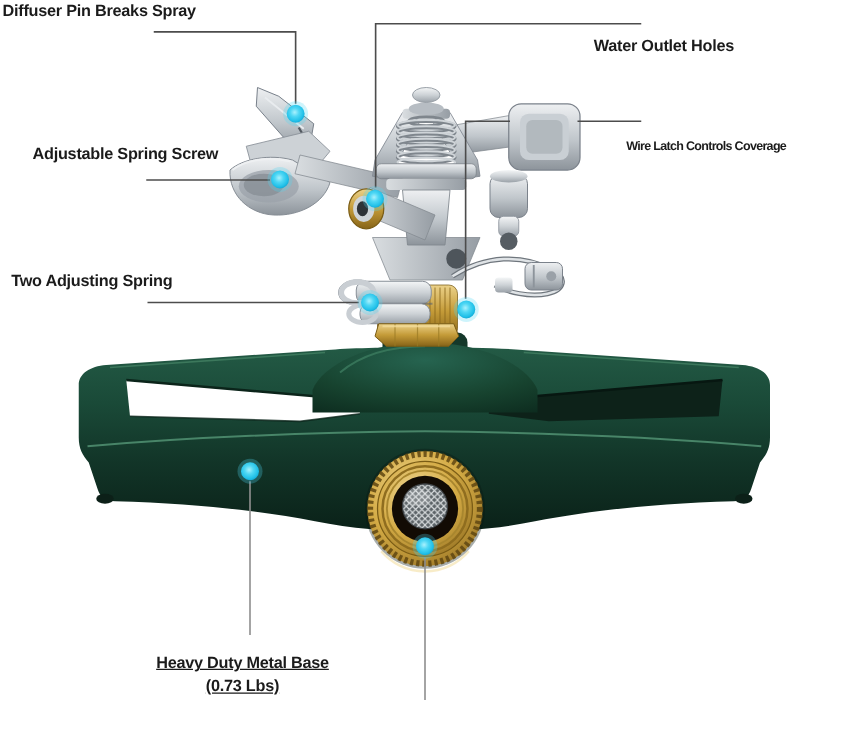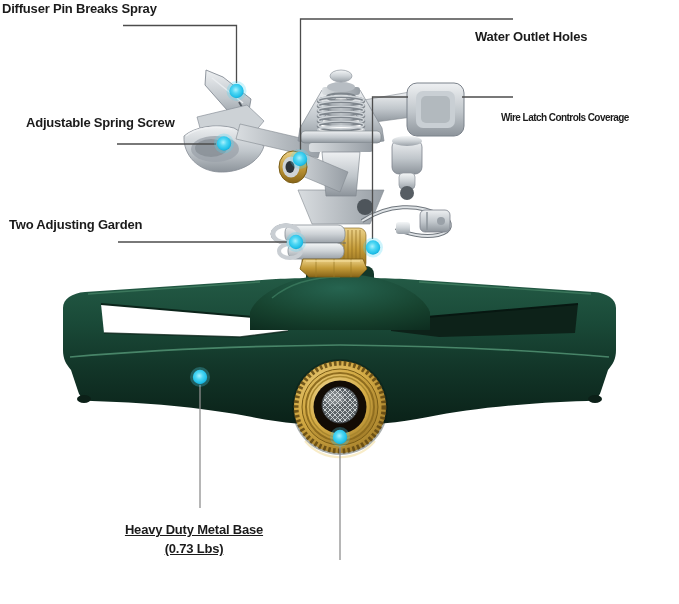--- a/index.html
+++ b/index.html
@@ -251,21 +251,21 @@
 </svg>
 
   <div class="lbl" style="left:2px;top:2px;">Diffuser Pin Breaks Spray</div>
 
   <div class="lbl" style="left:475px;top:30px;">Water Outlet Holes</div>
 
   <div class="lbl" style="left:10px;top:116px;margin-left:16px;">Adjustable Spring Screw</div>
 
   <div class="lbl tight" style="left:471px;top:112px;">Wire Latch Controls Coverage</div>
 
-  <div class="lbl" style="left:9px;top:218px;">Two Adjusting Garden</div>
+  <div class="lbl" style="left:9px;top:218px;">Two Adjusting Spring</div>
 
   <div class="lbl center" style="left:74px;top:520px;width:240px;">
     <span>Heavy Duty Metal Base</span>
     <span>(0.73 Lbs)</span>
   </div>
 
   <div class="lbl center" style="left:217px;top:562px;width:276px;">
   </div>
 
 </div>

